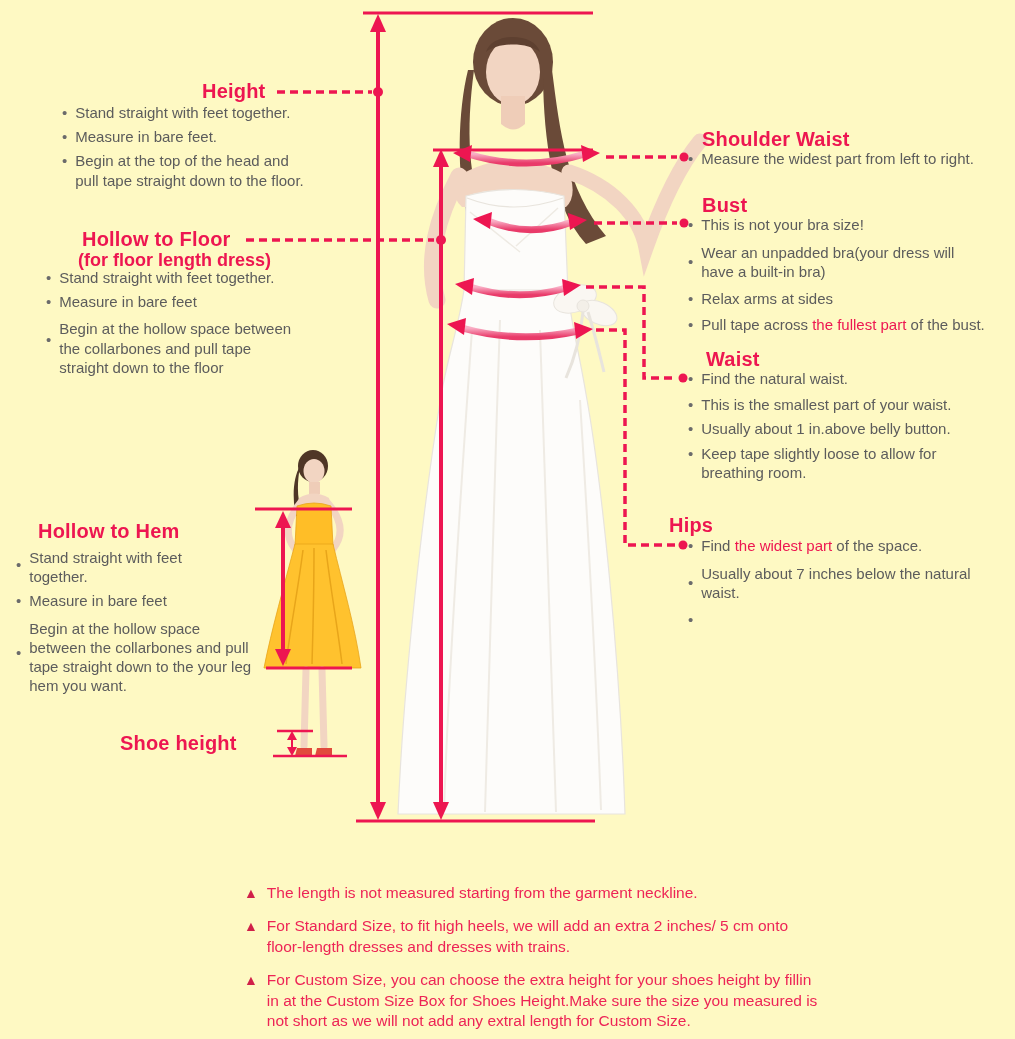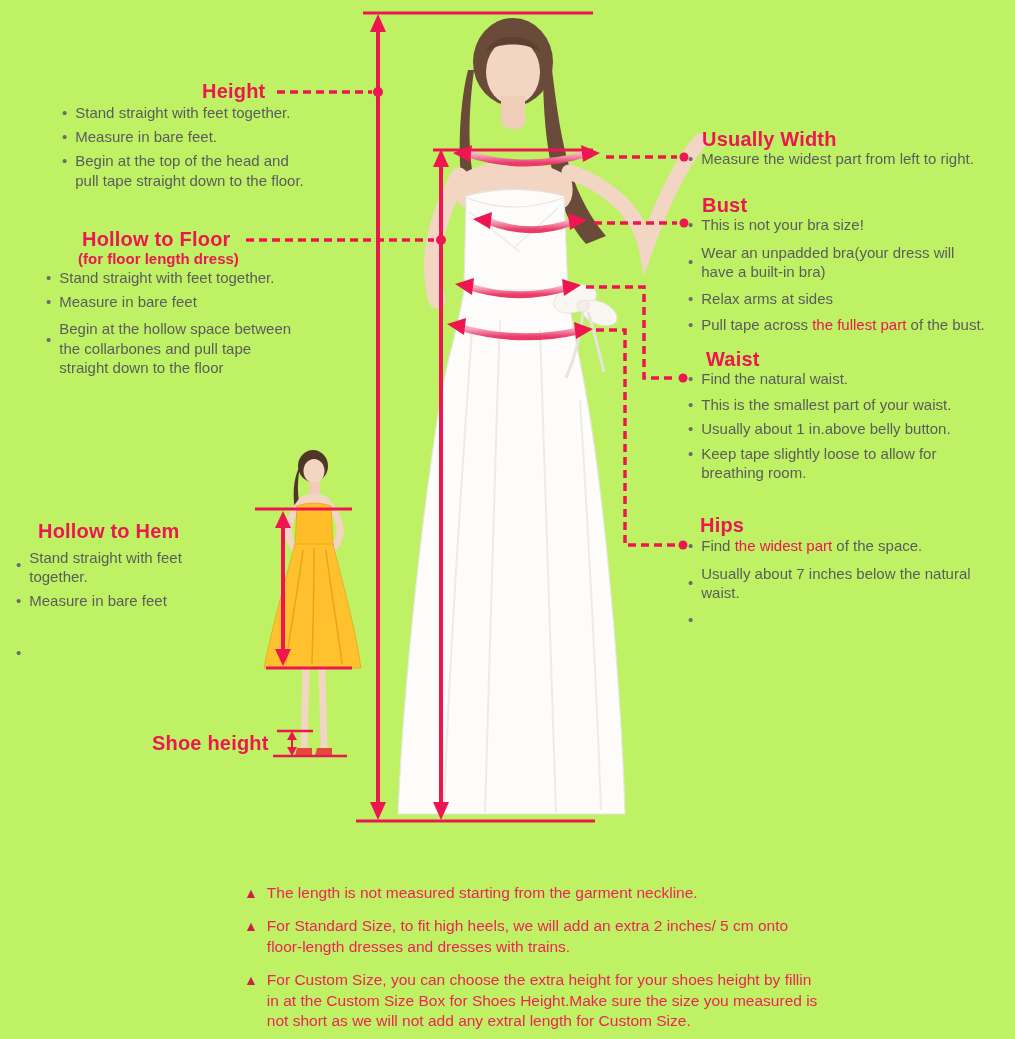--- a/index.html
+++ b/index.html
@@ -1,21 +1,21 @@
 <!DOCTYPE html>
 <html><head>
 <meta charset="utf-8">
 <style>
   html,body{margin:0;padding:0;background:#ffffff;}
   body{font-family:"Liberation Sans", sans-serif;}
-  .stage{position:relative;width:1015px;height:1039px;overflow:hidden;background:#bef264;text-decoration:underline;}
+  .stage{position:relative;width:1015px;height:1039px;overflow:hidden;background:#fef9c3;text-decoration:underline;}
   .stage > svg{position:absolute;left:0;top:0;}
   .abs{position:absolute;}
   .sec-title{color:#ED1651;font-weight:bold;font-size:20px;letter-spacing:0.2px;white-space:nowrap;}
-  .sec-sub{color:#ED1651;font-weight:bold;font-size:15px;white-space:nowrap;}
+  .sec-sub{color:#ED1651;font-weight:bold;font-size:18px;white-space:nowrap;}
   .bullets{display:flex;flex-direction:column;}
   .bullet{display:flex;align-items:flex-start;margin-bottom:5px;color:#5C5C5C;font-size:15px;line-height:1.28;}
   .bullet .dot{color:#6b6b6b;margin:0 8px 0 0;font-size:15px;line-height:1.28;}
   .bullet .txt{white-space:pre-line;}
   .hl{color:#ED1651;}
   .notes{display:flex;flex-direction:column;}
   .note{display:flex;align-items:flex-start;margin-bottom:13px;color:#ED2456;font-size:15.5px;line-height:1.32;}
   .note .tri{color:#D02049;font-size:14px;margin:1px 9px 0 0;line-height:1.3;}
   .note .txt{white-space:pre-line;}
 </style>
@@ -204,26 +204,30 @@
         <span class="dot" style="margin-top:7px;">•</span>
         <span class="txt">Stand straight with feet
 together.</span>
       </div>
     <div class="bullet">
         <span class="dot">•</span>
         <span class="txt">Measure in bare feet</span>
       </div>
     <div class="bullet" style="margin-top:3px;">
         <span class="dot" style="margin-top:24px;">•</span>
-      </div>
-  </div>
-
-  <div class="abs sec-title" style="left:152px;top:732px;">Shoe height</div>
-
-  <div class="abs sec-title" style="left:702px;top:128px;">Usually Width</div>
+        <span class="txt">Begin at the hollow space
+between the collarbones and pull
+tape straight down to the your leg
+hem  you want.</span>
+      </div>
+  </div>
+
+  <div class="abs sec-title" style="left:120px;top:732px;">Shoe height</div>
+
+  <div class="abs sec-title" style="left:702px;top:128px;">Shoulder Waist</div>
   <div class="abs bullets" style="left:688px;top:149px;width:325px;">
     <div class="bullet">
         <span class="dot">•</span>
         <span class="txt">Measure the widest part from left to right.</span>
       </div>
   </div>
 
   <div class="abs sec-title" style="left:702px;top:194px;">Bust</div>
   <div class="abs bullets" style="left:688px;top:215px;width:330px;">
     <div class="bullet">
@@ -259,21 +263,21 @@
         <span class="dot">•</span>
         <span class="txt">Usually about 1 in.above belly button.</span>
       </div>
     <div class="bullet">
         <span class="dot">•</span>
         <span class="txt">Keep tape slightly loose to allow for
 breathing room.</span>
       </div>
   </div>
 
-  <div class="abs sec-title" style="left:700px;top:514px;">Hips</div>
+  <div class="abs sec-title" style="left:669px;top:514px;">Hips</div>
   <div class="abs bullets" style="left:688px;top:536px;width:330px;">
     <div class="bullet">
         <span class="dot">•</span>
         <span class="txt"><span>Find </span><span class="hl">the widest part</span><span> of the space.</span></span>
       </div>
     <div class="bullet" style="margin-top:4px;">
         <span class="dot" style="margin-top:9px;">•</span>
         <span class="txt">Usually about 7 inches below the natural
 waist.</span>
       </div>

